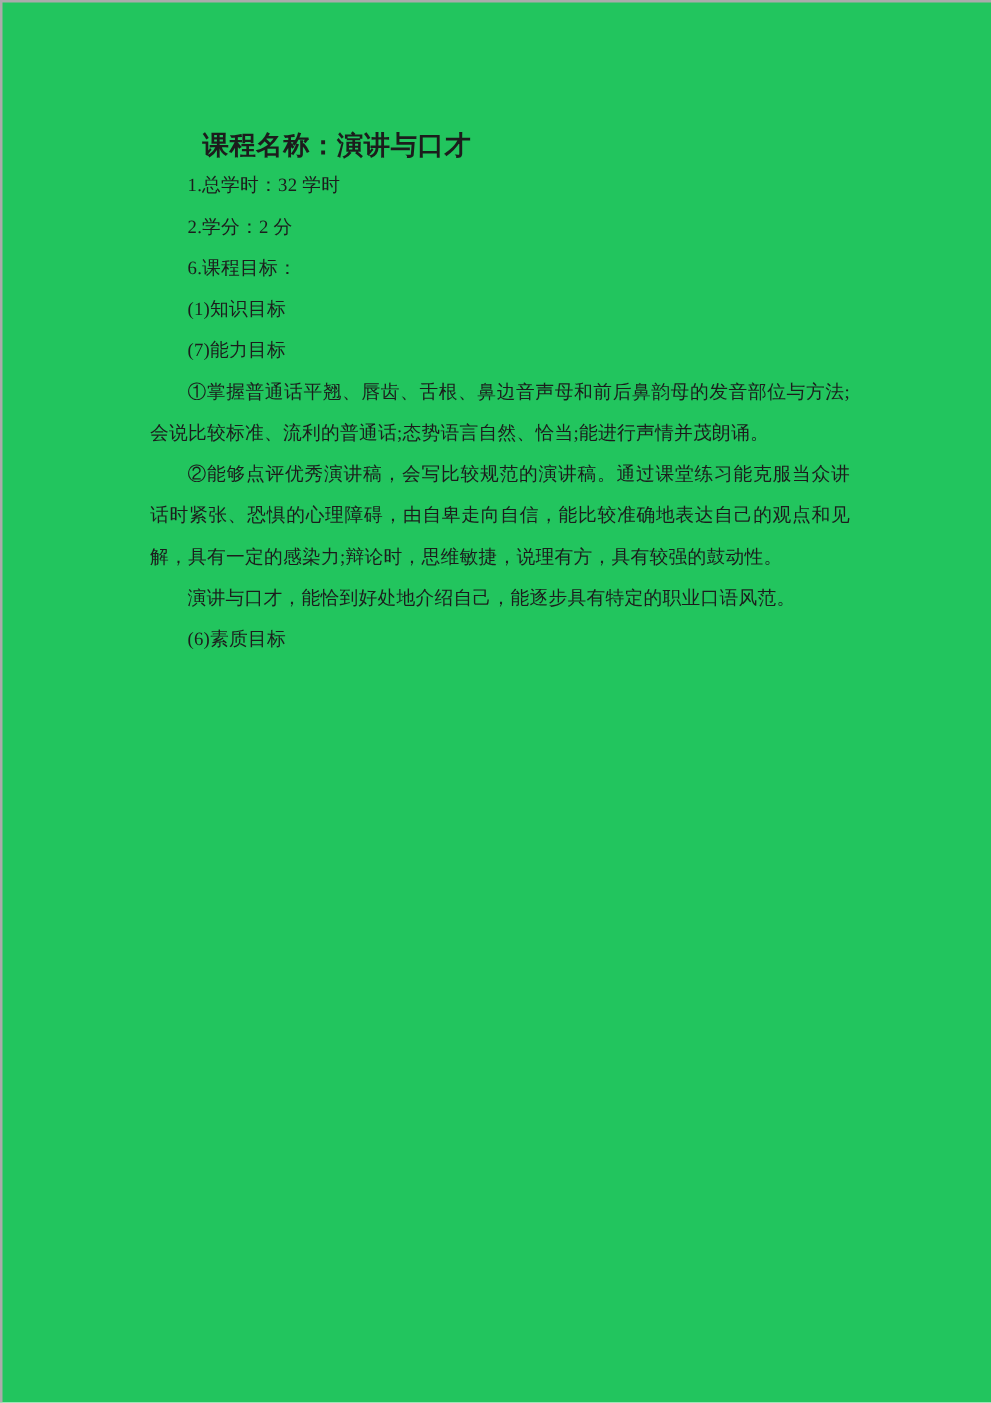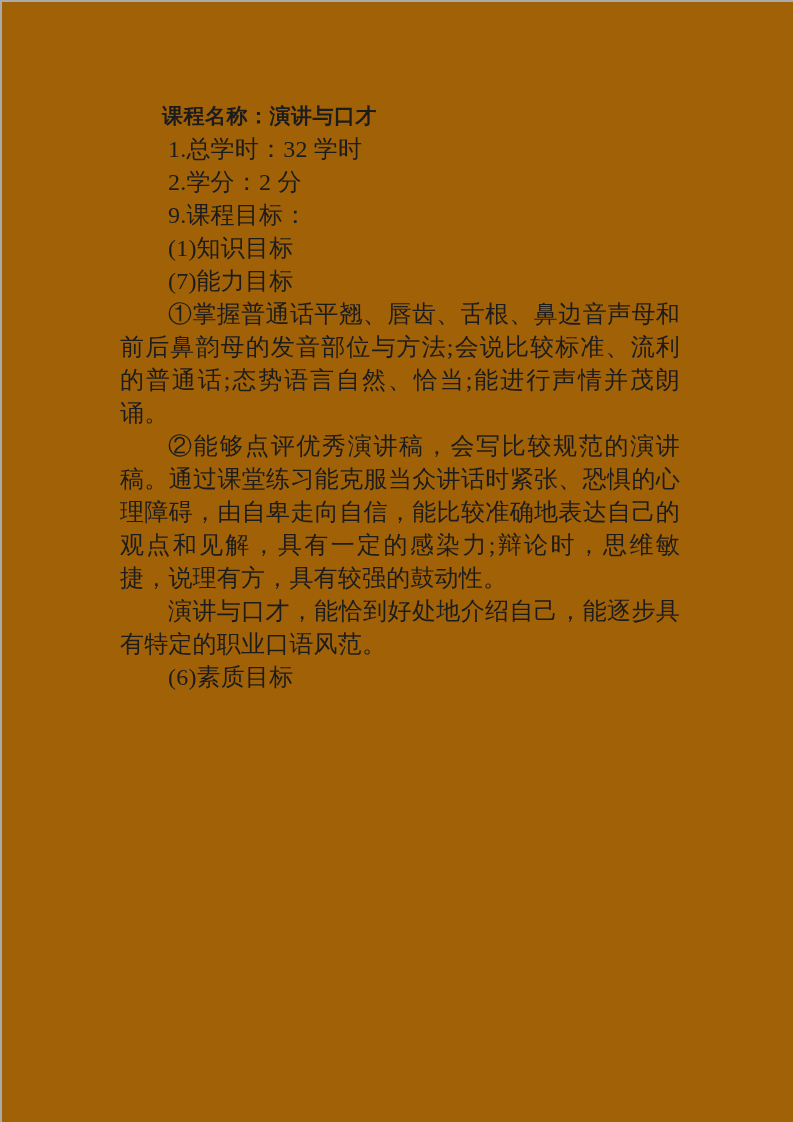--- a/index.html
+++ b/index.html
@@ -4,21 +4,21 @@
 <style>
   html, body {
     margin: 0;
     padding: 0;
     background: #ffffff;
   }
   .page {
     position: relative;
     width: 793px;
     height: 1122px;
-    background: #a16207;
+    background: #22c55e;
     border-top: 2px solid #ababab;
     border-left: 2px solid #ababab;
     box-sizing: border-box;
     overflow: hidden;
     font-family: "Liberation Serif", "DejaVu Serif", serif;
     color: #1c1c1c;
   }
   .content {
     position: absolute;
     top: 98px;
@@ -27,36 +27,36 @@
   }
   .doc-title {
     font-size: 21px;
     font-weight: bold;
     line-height: 33px;
     text-indent: 2em;
     letter-spacing: 0.5px;
     white-space: nowrap;
   }
   .line {
-    font-size: 24px;
+    font-size: 15px;
     line-height: 33px;
     text-indent: 2em;
     text-align: justify;
     letter-spacing: 0.2px;
   }
 </style>
 </head>
 <body>
 
 <div class="page">
   <div class="content">
     <div class="doc-title">课程名称：演讲与口才</div>
     <div class="line">1.总学时：32 学时</div>
     <div class="line">2.学分：2 分</div>
-    <div class="line">9.课程目标：</div>
+    <div class="line">6.课程目标：</div>
     <div class="line">(1)知识目标</div>
     <div class="line">(7)能力目标</div>
     <div class="line">①掌握普通话平翘、唇齿、舌根、鼻边音声母和前后鼻韵母的发音部位与方法;会说比较标准、流利的普通话;态势语言自然、恰当;能进行声情并茂朗诵。</div>
     <div class="line">②能够点评优秀演讲稿，会写比较规范的演讲稿。通过课堂练习能克服当众讲话时紧张、恐惧的心理障碍，由自卑走向自信，能比较准确地表达自己的观点和见解，具有一定的感染力;辩论时，思维敏捷，说理有方，具有较强的鼓动性。</div>
     <div class="line">演讲与口才，能恰到好处地介绍自己，能逐步具有特定的职业口语风范。</div>
     <div class="line">(6)素质目标</div>
   </div>
 </div>
 
 </body></html>

